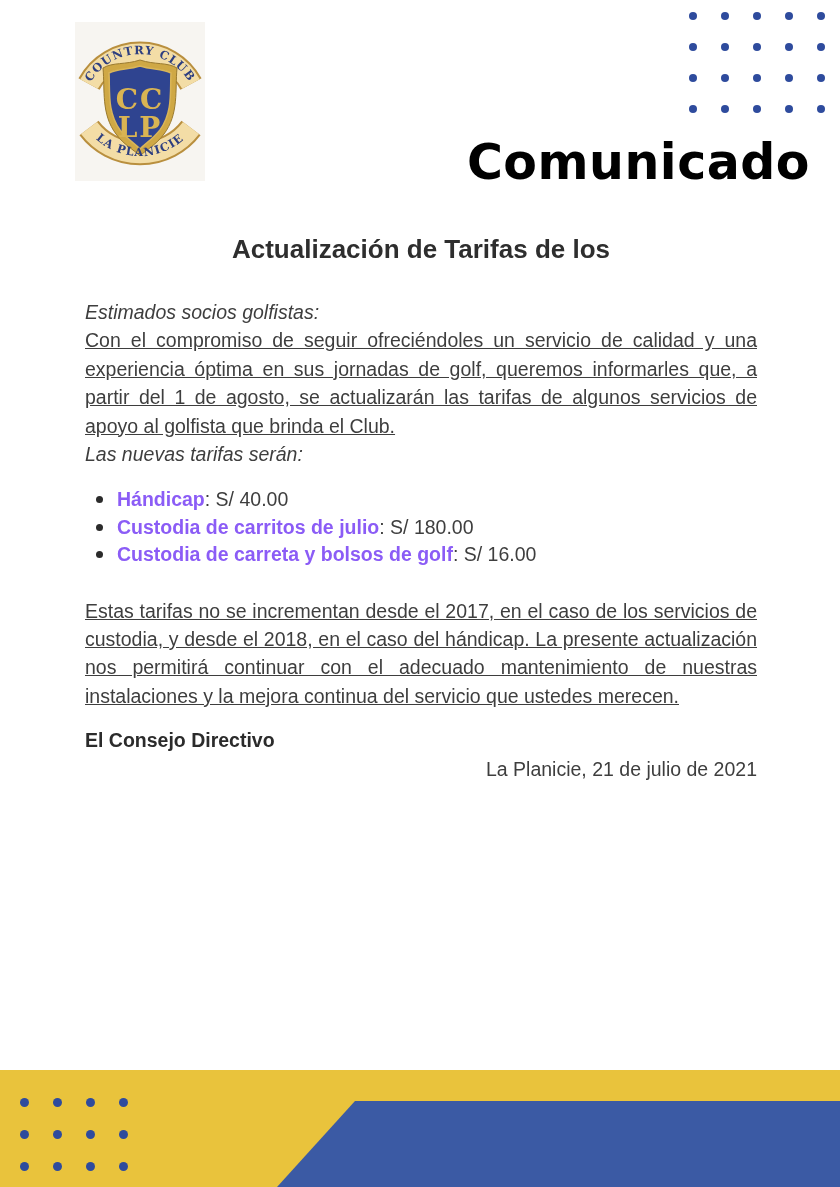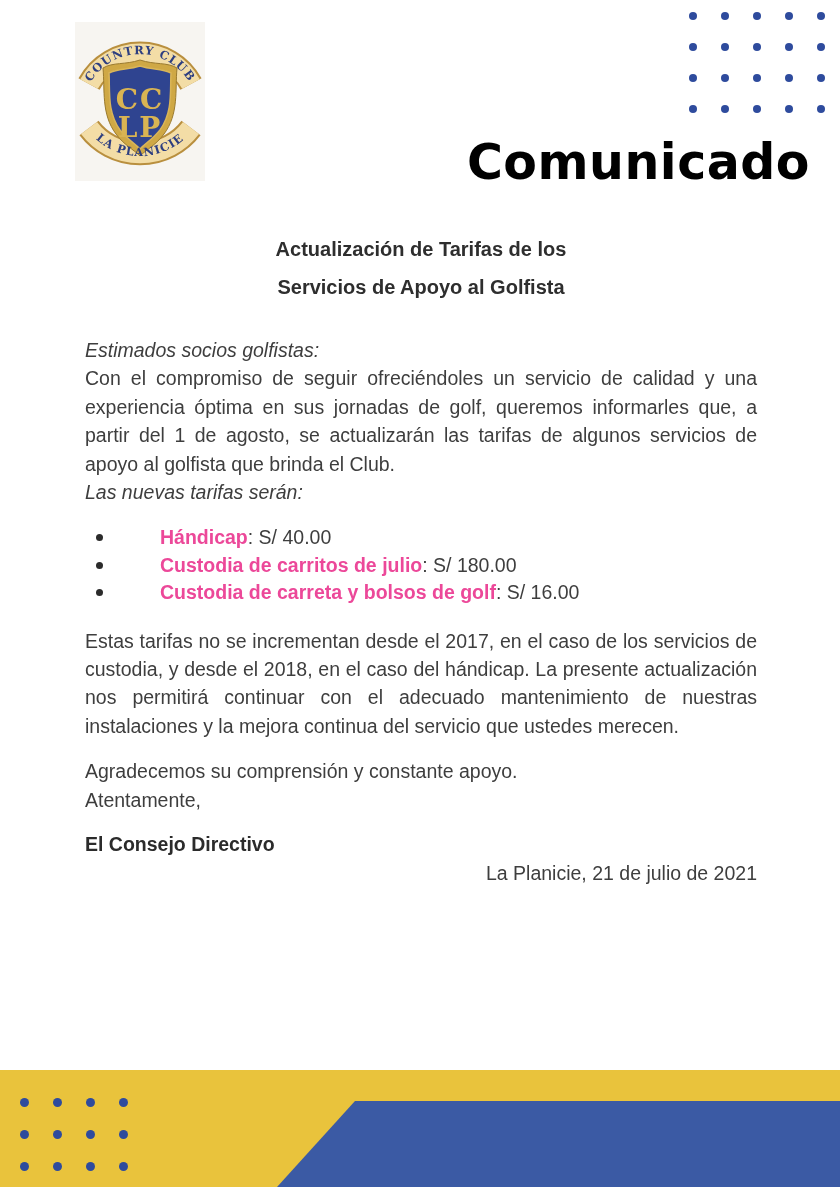--- a/index.html
+++ b/index.html
@@ -21,32 +21,32 @@
     position:absolute;top:136px;left:0;right:30px;text-align:right;
     font-family:"DejaVu Sans","Liberation Sans",sans-serif;
     font-size:49px;font-weight:800;color:#000000;line-height:1.1;letter-spacing:.5px;
   }
   
   .content{
     position:absolute;left:85px;right:83px;top:230px;
     color:#3e3e3e;font-size:19.5px;line-height:28.4px;
   }
   .heading{
-    text-align:center;font-size:20px;line-height:38px;font-weight:700;
+    text-align:center;font-size:26px;line-height:38px;font-weight:700;
     color:#2e2e2e;margin:0 0 30px 0;
   }
   .salutation,.list-intro{text-align:left;font-style:italic;}
-  .para-justify{text-align:justify;text-justify:inter-word;}
+  .para-justify{text-align:justify;text-justify:inter-word;text-decoration:underline;}
   ul.tariffs{list-style:none;margin:18px 0 0 0;padding:0 0 0 32px;}
   ul.tariffs li{position:relative;line-height:27.4px;}
   ul.tariffs li .bullet{
     position:absolute;left:-21px;top:10px;width:7px;height:7px;border-radius:50%;background:#2b2b2b;
   }
-  ul.tariffs li .t-label{font-weight:700;color:#ec4899;margin-left:43px;}
-  .para2{margin-top:20px;}
+  ul.tariffs li .t-label{font-weight:700;color:#8b5cf6;}
+  .para2{margin-top:28px;}
   .thanks-block{margin-top:17px;}
   .signature{margin-top:16px;font-weight:700;color:#2b2b2b;}
   .dateline{text-align:right;margin-top:0;}
   
   .footer{position:absolute;left:0;bottom:0;width:840px;height:117px;background:#e9c33c;}
   .footer-blue{
     position:absolute;left:0;top:0;width:840px;height:117px;background:#3b5aa4;
     clip-path:polygon(355px 31px,840px 31px,840px 117px,277px 117px);
   }
 </style>
@@ -108,21 +108,20 @@
     <text font-size="11.5" font-weight="bold" fill="#2d3e80" letter-spacing="1" font-family="DejaVu Serif, Liberation Serif, serif">
       <textPath href="#arcBottom" startOffset="50%" text-anchor="middle">LA PLANICIE</textPath>
     </text>
   </svg>
 
   <div class="title">Comunicado</div>
 
   <div class="content">
     <div class="heading">
       <div>Actualización de Tarifas de los</div>
-      <div>Servicios de Apoyo al Golfista</div>
     </div>
 
     <div class="salutation">Estimados socios golfistas:</div>
     <div class="para-justify">Con el compromiso de seguir ofreciéndoles un servicio de calidad y una experiencia óptima en sus jornadas de golf, queremos informarles que, a partir del 1 de agosto, se actualizarán las tarifas de algunos servicios de apoyo al golfista que brinda el Club.</div>
     <div class="list-intro">Las nuevas tarifas serán:</div>
 
     <ul class="tariffs">
       <li>
         <span class="bullet"></span>
         <span class="t-label">Hándicap</span><span>: S/ 40.00</span>
@@ -132,24 +131,20 @@
         <span class="t-label">Custodia de carritos de julio</span><span>: S/ 180.00</span>
       </li>
       <li>
         <span class="bullet"></span>
         <span class="t-label">Custodia de carreta y bolsos de golf</span><span>: S/ 16.00</span>
       </li>
     </ul>
 
     <div class="para-justify para2">Estas tarifas no se incrementan desde el 2017, en el caso de los servicios de custodia, y desde el 2018, en el caso del hándicap. La presente actualización nos permitirá continuar con el adecuado mantenimiento de nuestras instalaciones y la mejora continua del servicio que ustedes merecen.</div>
 
-    <div class="thanks-block">
-      <div>Agradecemos su comprensión y constante apoyo.</div>
-      <div>Atentamente,</div>
-    </div>
 
     <div class="signature">El Consejo Directivo</div>
     <div class="dateline">La Planicie, 21 de julio de 2021</div>
   </div>
 
   <div class="footer">
     <div class="footer-blue"></div>
     <div class="dots-bottom">
         <div class="dot"></div>
         <div class="dot"></div>

